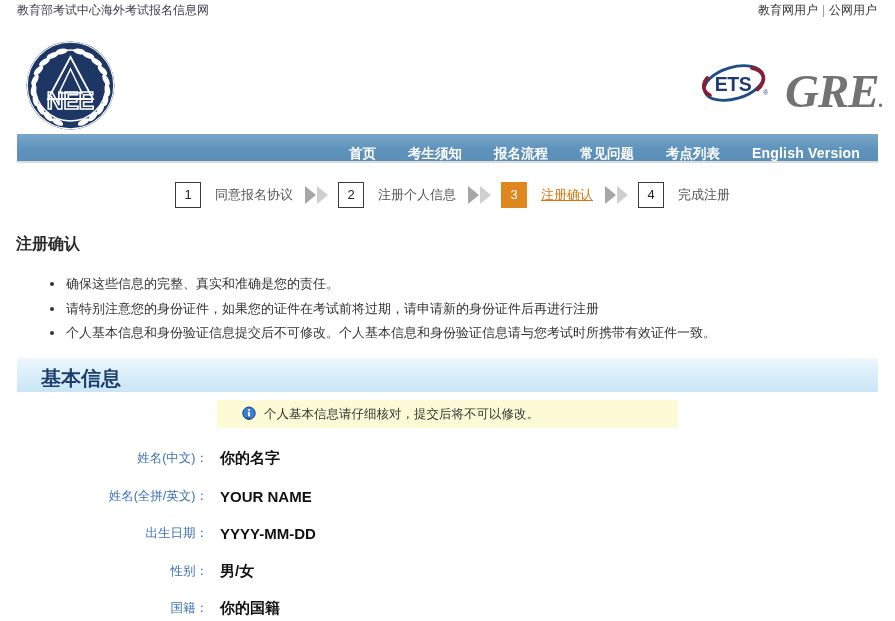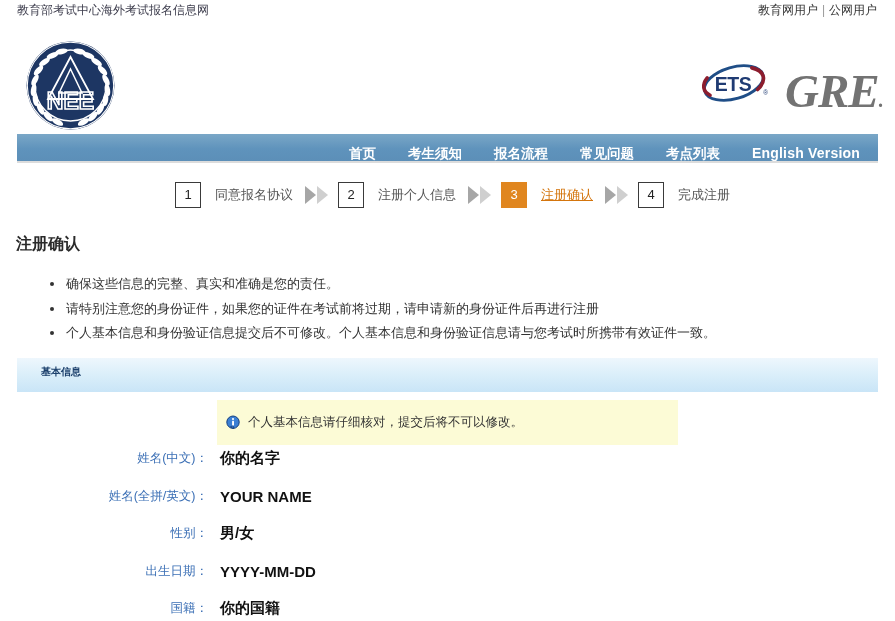--- a/index.html
+++ b/index.html
@@ -97,27 +97,27 @@
     width:4px; height:4px; border-radius:50%; background:#333;
   }
 
   
   .section-bar {
     position:absolute; left:17px; top:358px; width:861px; height:34px;
     background: linear-gradient(to bottom, #eef7fd 0%, #dceffa 45%, #c9e5f7 100%);
   }
   .section-bar .section-title {
     position:absolute; left:24px; top:7px;
-    font-size:10px; font-weight:bold; color:#1b3f6b;
+    font-size:20px; font-weight:bold; color:#1b3f6b;
   }
 
   
   .notice {
-    position:absolute; left:217px; top:400px; width:461px; height:45px;
-    background:#fcfbd6; display:flex; align-items:center; padding-left:8px;
+    position:absolute; left:217px; top:400px; width:461px; height:28px;
+    background:#fcfbd6; display:flex; align-items:center; padding-left:24px;
   }
   .notice .info-icon { width:16px; height:16px; margin-right:7px; flex:0 0 16px; }
   .notice .notice-text { font-size:12.5px; color:#333; }
 
   
   .form { position:absolute; left:0; top:440px; width:895px; }
   .form-row { position:relative; height:37.5px; display:flex; align-items:center; }
   .form-row .field-label {
     width:208px; text-align:right; padding-right:0;
     font-size:12.5px; color:#3b6fb5; white-space:nowrap;
@@ -253,26 +253,26 @@
   <div class="form">
     <div class="form-row">
       <span class="field-label">姓名(中文)：</span>
       <span class="field-value">你的名字</span>
     </div>
     <div class="form-row">
       <span class="field-label">姓名(全拼/英文)：</span>
       <span class="field-value">YOUR NAME</span>
     </div>
     <div class="form-row">
+      <span class="field-label">出生日期：</span>
+      <span class="field-value">YYYY-MM-DD</span>
+    </div>
+    <div class="form-row">
       <span class="field-label">性别：</span>
       <span class="field-value">男/女</span>
     </div>
     <div class="form-row">
-      <span class="field-label">出生日期：</span>
-      <span class="field-value">YYYY-MM-DD</span>
-    </div>
-    <div class="form-row">
       <span class="field-label">国籍：</span>
       <span class="field-value">你的国籍</span>
     </div>
   </div>
 
 </div>
 
 </body></html>

